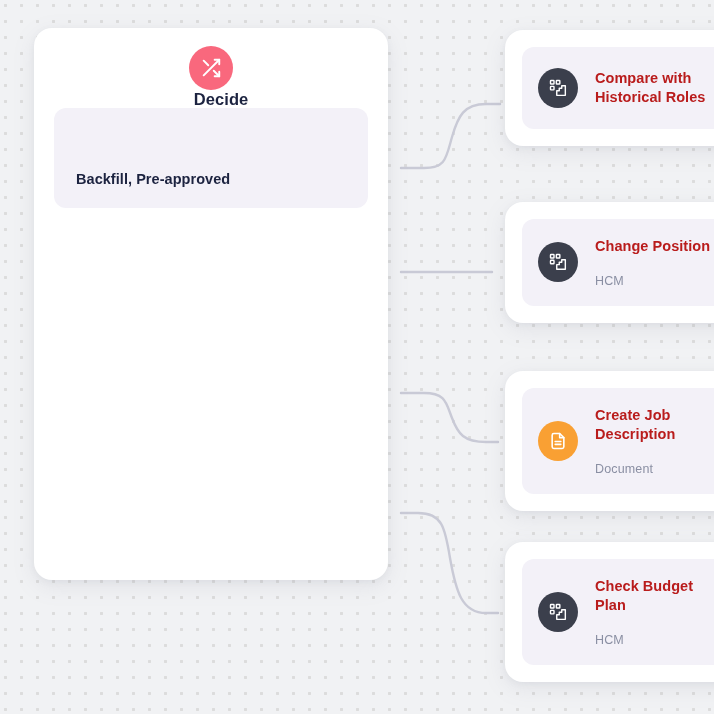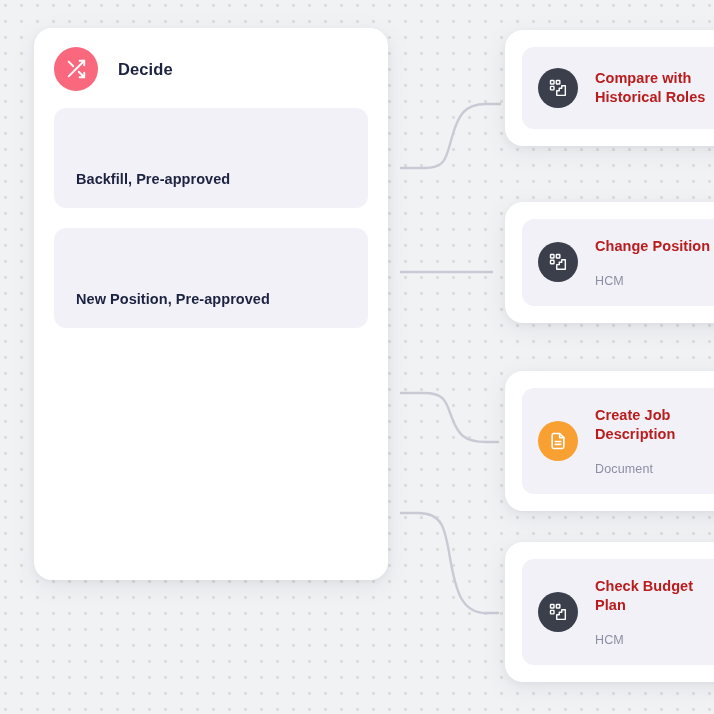--- a/index.html
+++ b/index.html
@@ -48,20 +48,21 @@
                 0 2px 6px rgba(120, 125, 145, 0.08);
     box-sizing: border-box;
     padding: 18px 20px 20px 20px;
   }
 
   .panel-header {
     display: flex;
     align-items: center;
     height: 46px;
     margin-bottom: 16px;
+    flex-direction: column;
   }
 
   .decide-badge {
     width: 44px;
     height: 44px;
     border-radius: 50%;
     background: #f9687d;
     display: flex;
     align-items: center;
     justify-content: center;
@@ -184,23 +185,20 @@
           <line x1="4" y1="4" x2="9" y2="9"></line>
         </svg>
       </div>
       <div class="panel-title">Decide</div>
     </div>
 
     <div class="options-list">
       <div class="option-item">
         <span class="option-label">Backfill, Pre-approved</span>
       </div>
-      <div class="option-item">
-        <span class="option-label">New Position, Pre-approved</span>
-      </div>
     </div>
 
   </div>
 
   <div class="task-card" style="top:30px;">
     <div class="task-inner">
       <div class="task-badge badge-dark">
         <svg width="20" height="20" viewBox="0 0 24 24" fill="none" stroke="#ffffff" stroke-width="1.7" stroke-linecap="round" stroke-linejoin="round">
           <rect x="3" y="3" width="4.2" height="4.2" rx="0.7"></rect>
           <rect x="10" y="3" width="4.2" height="4.2" rx="0.7"></rect>

